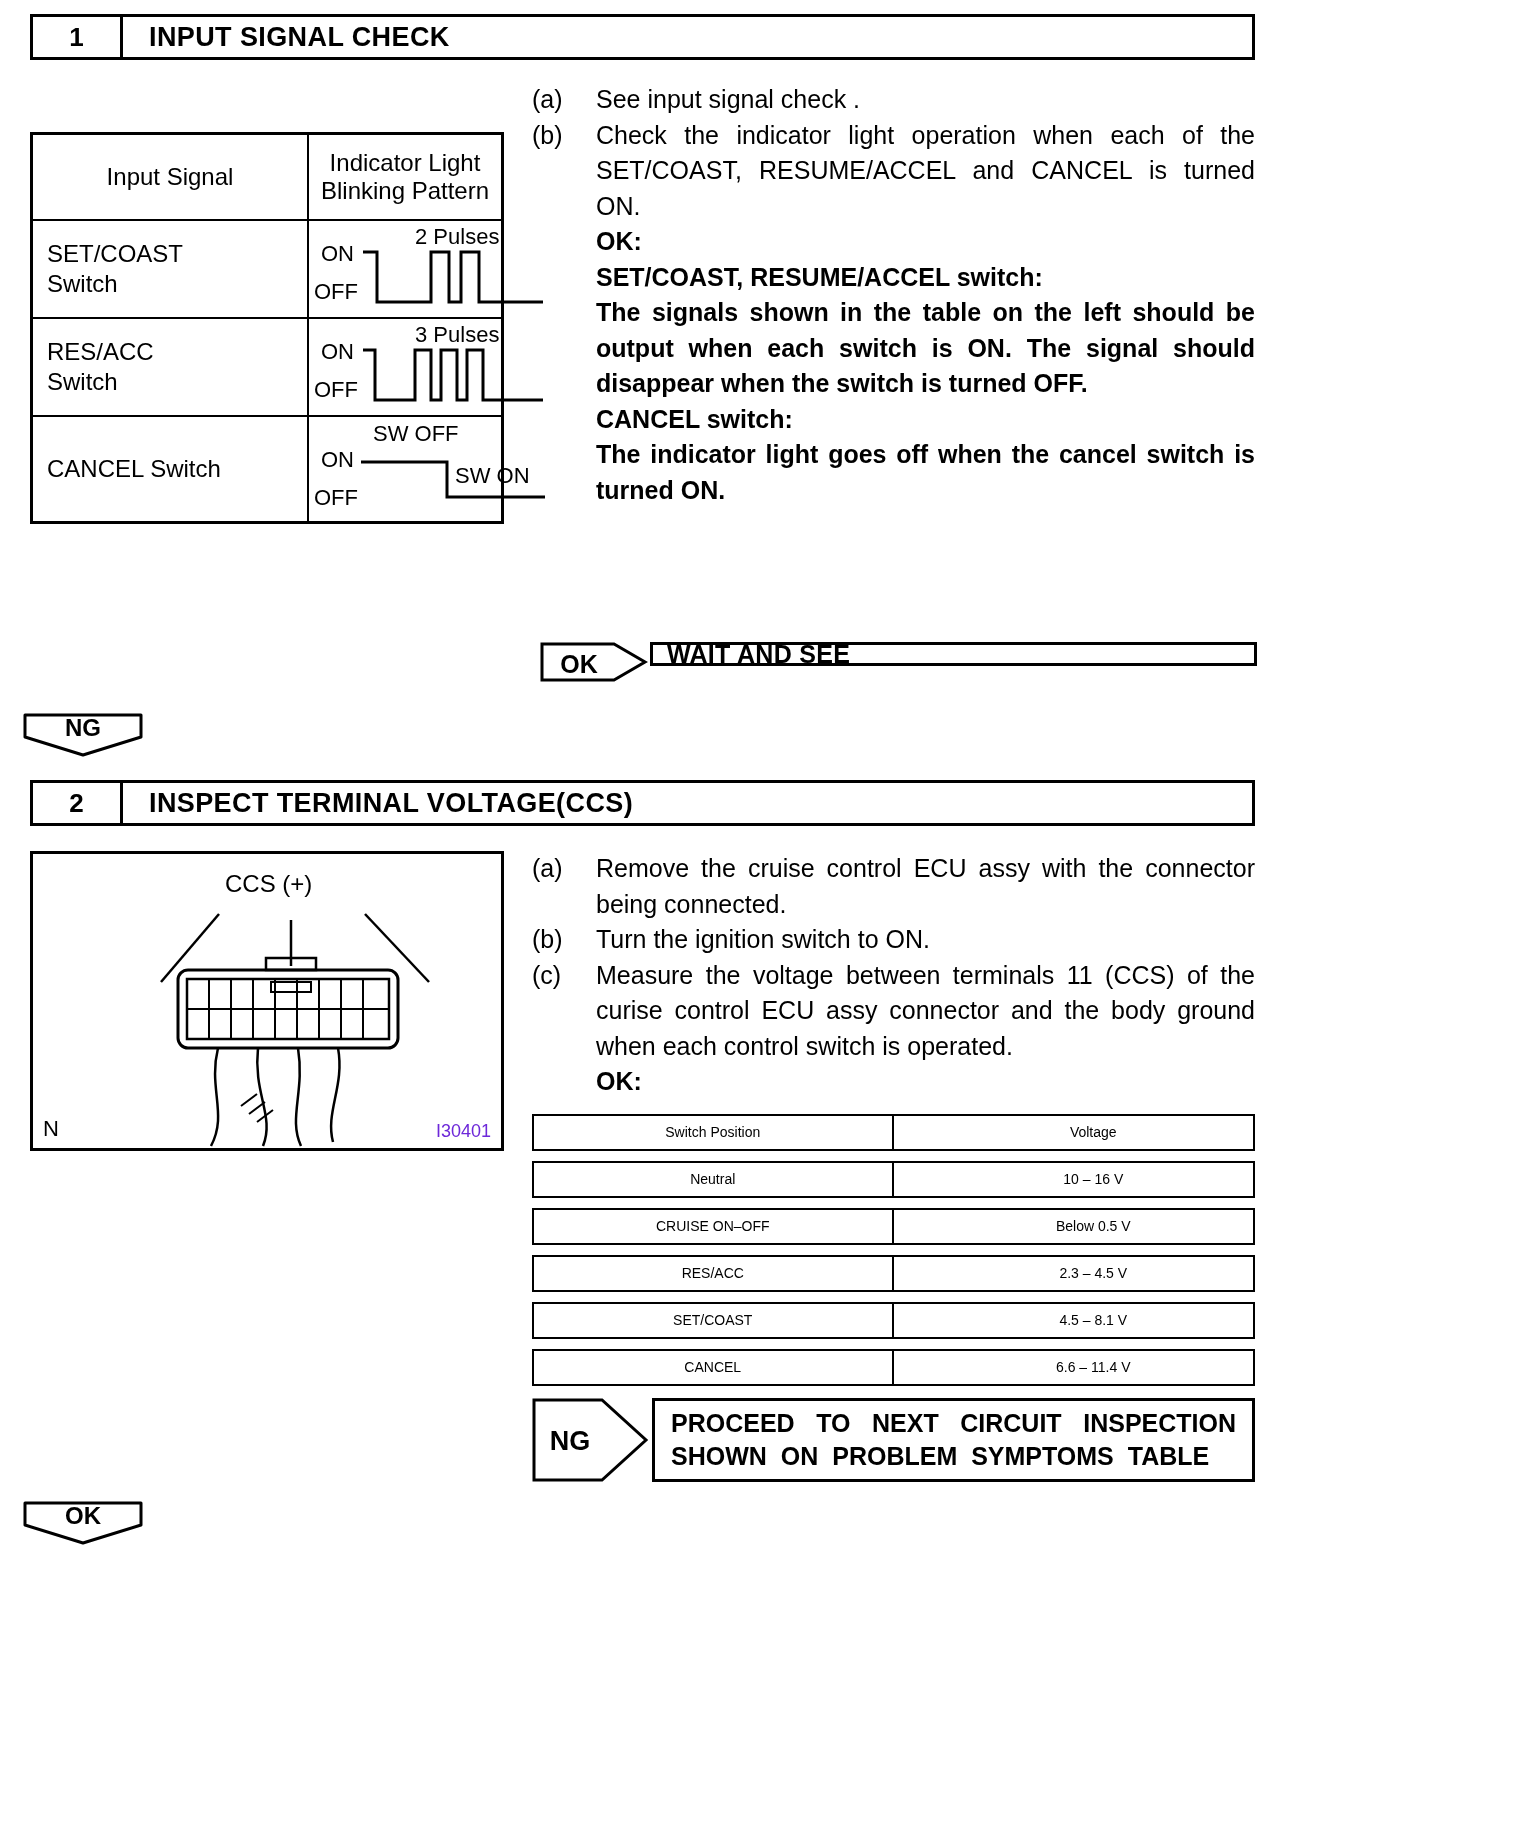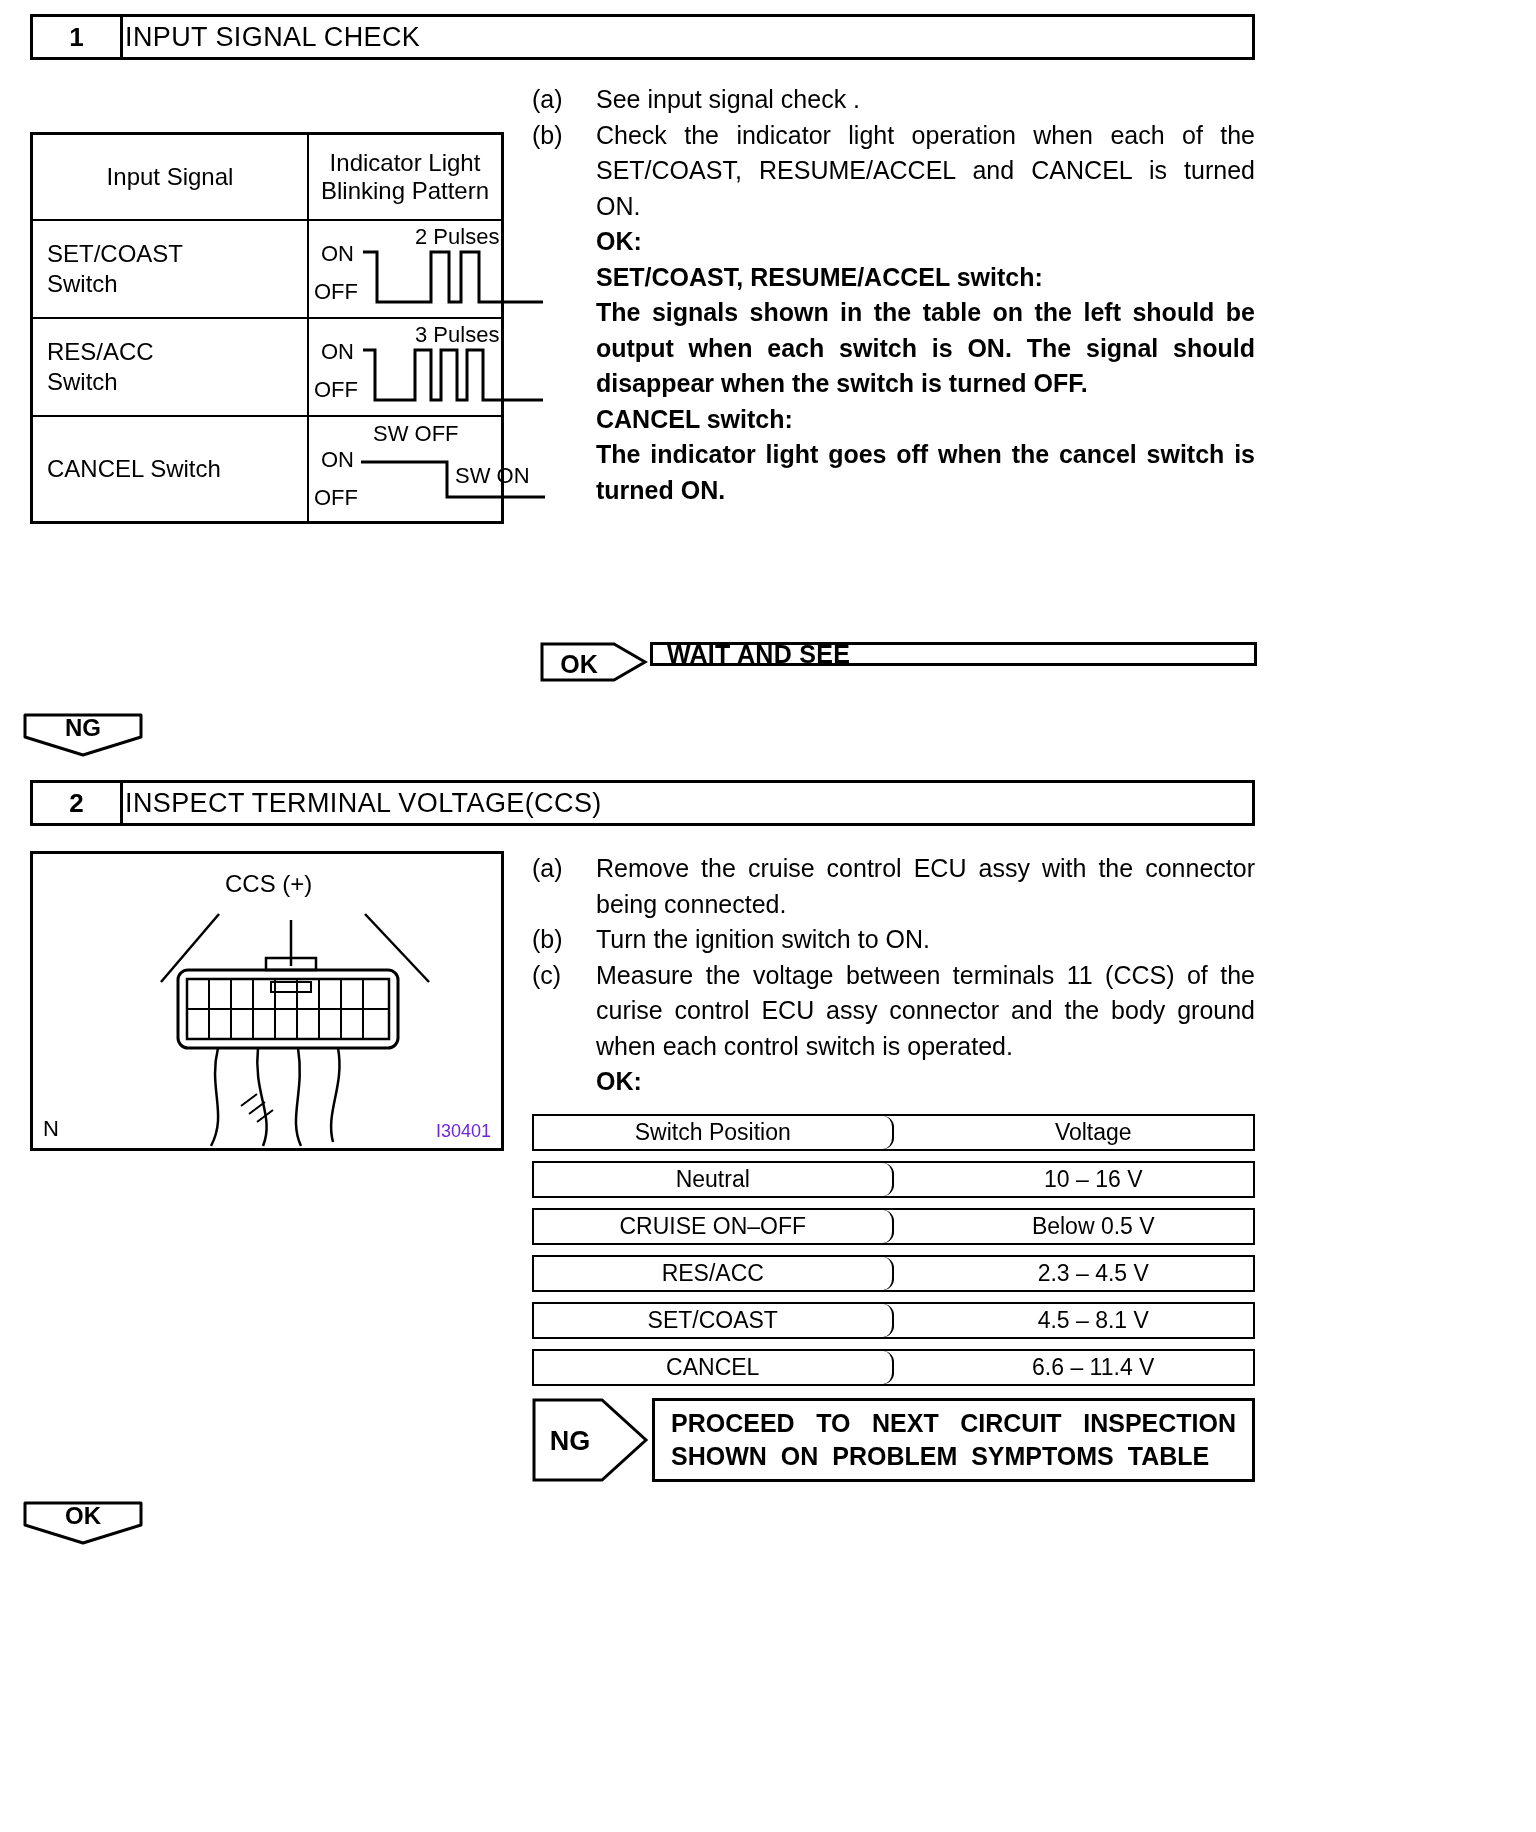--- a/index.html
+++ b/index.html
@@ -10,21 +10,21 @@
     color: #000;
     font-family: "Liberation Sans", "DejaVu Sans", sans-serif;
     overflow: hidden;
   }
   .page { position: relative; width: 1536px; height: 1832px; padding: 14px 0 0 30px; }
   .content { width: 1225px; }
 
   
   .step-header { display: flex; align-items: stretch; border: 3px solid #000; height: 46px; background: #fff; }
   .step-num { width: 90px; flex: none; border-right: 3px solid #000; display: flex; align-items: center; justify-content: center; font-weight: bold; font-size: 26px; }
-  .step-title { flex: 1; display: flex; align-items: center; padding-left: 2px; font-weight: normal; font-size: 27px; letter-spacing: .4px; }
+  .step-title { flex: 1; display: flex; align-items: center; padding-left: 26px; font-weight: bold; font-size: 27px; letter-spacing: .4px; }
 
   
   .step-body { display: flex; align-items: flex-start; }
   .left-col { width: 474px; flex: none; }
   .right-col { flex: 1; margin-left: 28px; }
   .right-col.s1 { margin-top: 22px; }
   .right-col.s2 { margin-top: 25px; }
 
   
   .sig-table { margin-top: 72px; border: 3px solid #000; width: 474px; }
@@ -87,21 +87,21 @@
   .fig-svg path, .fig-svg line { fill: none; stroke: #000; }
   .fig-svg rect { fill: none; stroke: #000; }
   .fig-callout { position: absolute; left: 192px; top: 16px; font-size: 24px; }
   .fig-n { position: absolute; left: 10px; bottom: 6px; font-size: 22px; }
   .fig-code { position: absolute; right: 10px; bottom: 6px; font-size: 18px; color: #6d28d9; }
 
   
   .vtable { margin-top: 14px; }
   .vrow { display: flex; border: 2px solid #000; margin-top: 10px; height: 37px; }
   .vrow.first { margin-top: 0; }
-  .vcell { display: flex; align-items: center; justify-content: center; font-size: 23px; border-radius: 11px; }
+  .vcell { display: flex; align-items: center; justify-content: center; font-size: 14px; }
   .vl { width: 50%; border-right: 2px solid #000; }
   .vr { flex: 1; padding-left: 40px; }
 </style>
 </head>
 <body>
 
 <div class="page">
   <div class="content">
 
     <div class="step-header">

